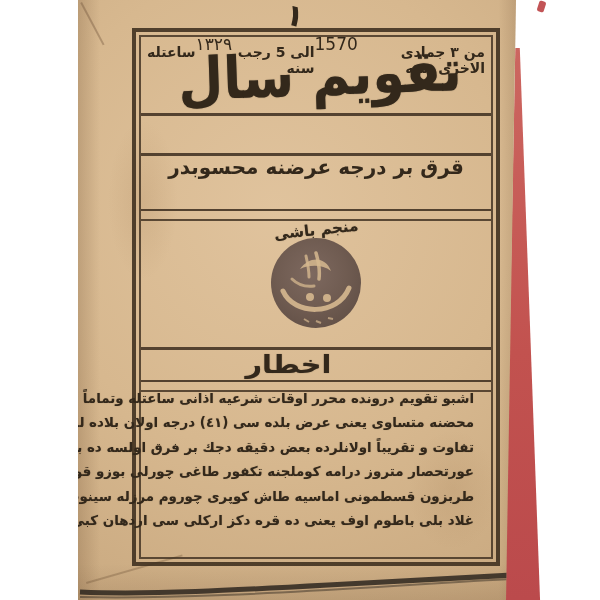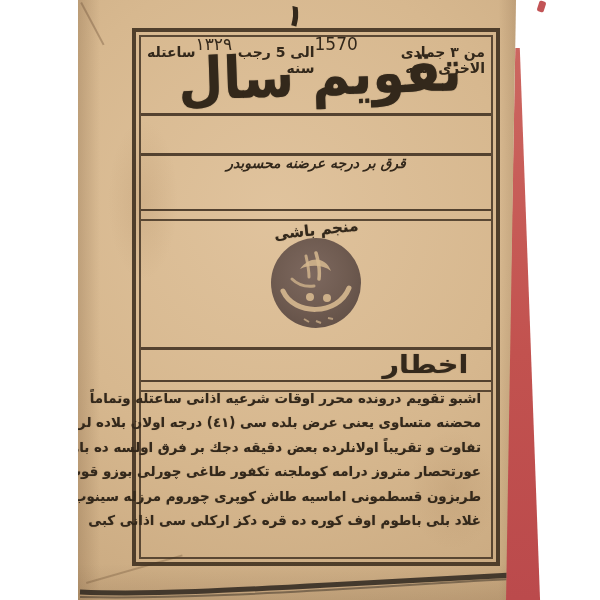--- a/index.html
+++ b/index.html
@@ -60,29 +60,29 @@
     font-size:52px;font-weight:bold;letter-spacing:-2px;
     transform:rotate(-2deg) scaleY(1.12) translateX(4px);
     text-shadow:0 0 1px rgba(51,40,27,.55);
   }
   .date-sec{top:80px;height:34px;display:flex;direction:rtl;align-items:baseline;
     justify-content:space-between;padding:4px 6px 0 6px;font-weight:bold;font-size:14px;}
   .date-sec .yr{font-size:17px;position:relative;top:-7px;font-weight:normal;}
   .mali-sec{top:120px;height:52px;}
   .mali-label{position:relative;display:inline-block;font-size:19px;font-weight:bold;margin-top:2px;}
   .mali-year{position:absolute;top:-7px;right:24px;font-size:12.5px;font-weight:bold;}
-  .mali-note{font-size:14px;font-weight:bold;margin-top:-2px;font-style:italic;}
+  .mali-note{font-size:20px;font-weight:bold;margin-top:-2px;}
   .seal-sec{top:182px;height:128px;}
   .muneccim{font-size:15px;font-weight:bold;transform:rotate(-6deg);display:inline-block;margin-top:2px;
     text-shadow:0 0 1px rgba(51,40,27,.5);}
   .seal-wrap{margin-top:-4px;}
-  .ihtar-sec{top:313px;height:30px;text-align:right;}
+  .ihtar-sec{top:313px;height:30px;}
   .ihtar{font-size:25px;font-weight:bold;display:inline-block;transform:translateX(-28px) scaleX(1.15);
     text-shadow:0 0 1px rgba(51,40,27,.5);}
-  .text-sec{top:347px;height:176px;padding:3px 10px 0 5px;}
+  .text-sec{top:347px;height:176px;padding:3px 17px 0 5px;}
   .bline{
     direction:rtl;text-align:justify;text-align-last:justify;
     font-size:13.4px;font-weight:bold;line-height:24.4px;white-space:nowrap;
     color:#33281b;text-shadow:0 0 1px rgba(51,40,27,.35);
   }
   
   .page-edge{position:absolute;left:0;top:566px;width:438px;height:34px;}
 </style>
 </head>
 <body>
@@ -154,21 +154,21 @@
       </div>
 
       <div class="rule-double" style="top:343px"></div>
 
       <div class="sec text-sec">
         <div class="bline">اشبو تقويم درونده محرر اوقات شرعيه اذانى ساعتله وتماماً</div>
         <div class="bline">محضنه متساوى يعنى عرض بلده سى (٤١) درجه اولان بلاده لرده بلا</div>
         <div class="bline">تفاوت و تقريباً اولانلرده بعض دقيقه دجك بر فرق اولسه ده باهميتلو اولميوب</div>
         <div class="bline">عورتحصار متروز درامه كوملجنه تكفور طاغى چورلى بوزو قوب</div>
         <div class="bline">طربزون قسطمونى اماسيه طاش كوپرى چوروم مرزله سينوب</div>
-        <div class="bline">غلاد بلى باطوم اوف كوره ده قره دكز اركلى سى اذانى كبى</div>
+        <div class="bline">غلاد بلى باطوم اوف يعنى ده قره دكز اركلى سى اردهان كبى</div>
       </div>
 
     </div>
   </div>
 
   <svg class="page-edge" viewBox="0 0 438 34" preserveAspectRatio="none">
     <path d="M2,26 C 70,29 160,24 250,19 S 400,11 436,9" fill="none" stroke="#27211b" stroke-width="5" opacity="0.82"></path>
     <path d="M2,31 C 90,33 200,27 300,21 S 410,14 436,13" fill="none" stroke="#27211b" stroke-width="2" opacity="0.45"></path>
   </svg>
 </div>

